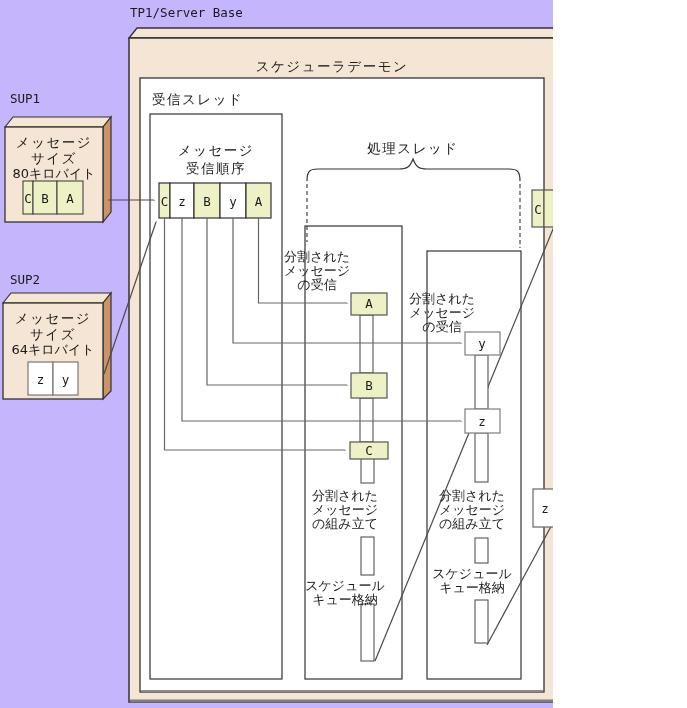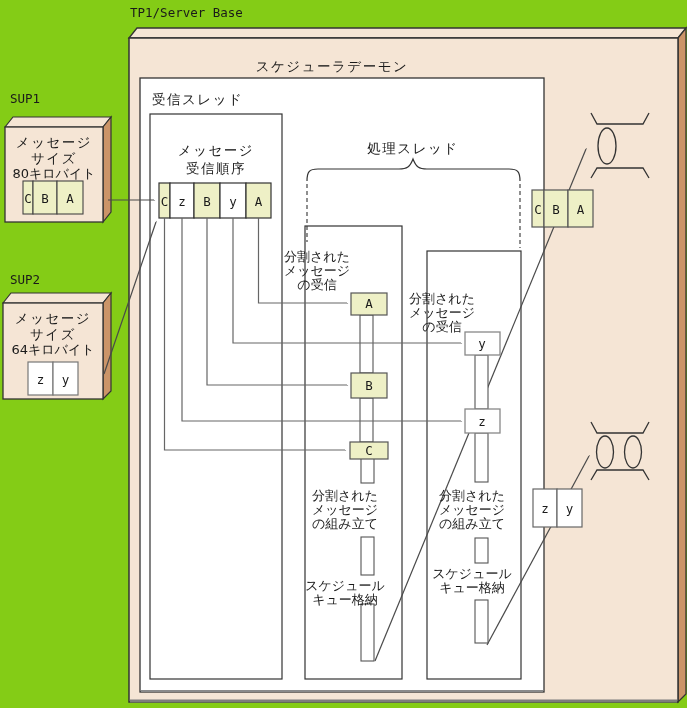--- a/index.html
+++ b/index.html
@@ -1,16 +1,16 @@
 <!DOCTYPE html>
 <html><head>
 <meta charset="utf-8">
 <style>
   html,body{margin:0;padding:0;background:#ffffff;}
-  .stage{width:687px;height:708px;position:relative;background:#84cc16;overflow:hidden;}
+  .stage{width:553px;height:708px;position:relative;background:#c4b5fd;overflow:hidden;}
   svg{display:block;}
   text{fill:#1a1a1a;}
   .jp{font-family:"DejaVu Sans","Liberation Sans",sans-serif;font-size:13px;}
   .jp-sp{font-family:"DejaVu Sans","Liberation Sans",sans-serif;font-size:13.5px;letter-spacing:1.5px;}
   .mono{font-family:"DejaVu Sans Mono","Liberation Mono",monospace;font-size:12.5px;}
   .cell-letter{font-family:"DejaVu Sans Mono","Liberation Mono",monospace;font-size:12.5px;}
   .mid{text-anchor:middle;}
 </style>
 </head>
 <body>

